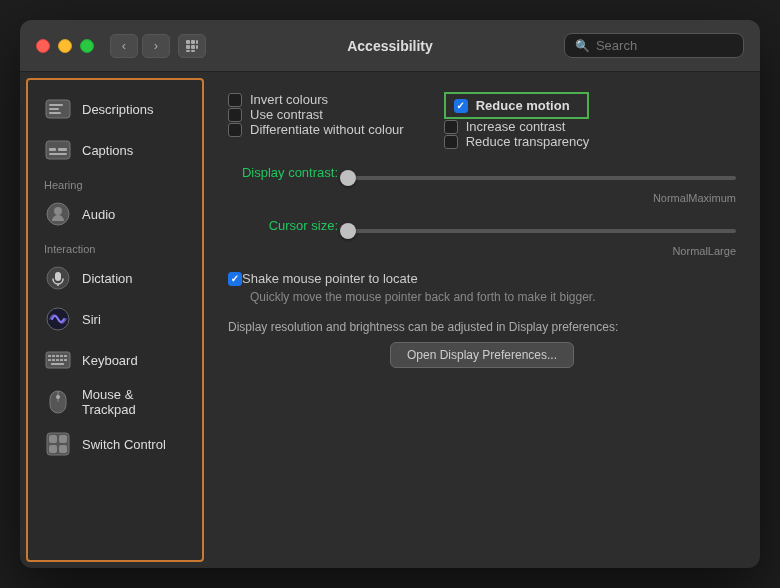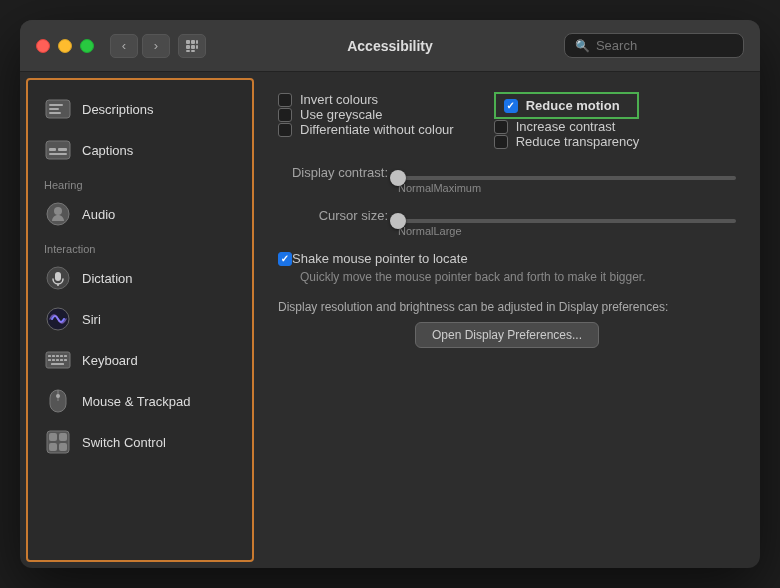--- a/index.html
+++ b/index.html
@@ -107,21 +107,21 @@
     }
     .search-icon { color: #888; font-size: 12px; }
     
     .main-content {
       display: flex;
       flex: 1;
       overflow: hidden;
     }
     
     .sidebar {
-      width: 228px;
+      width: 178px;
       background: #2a2a2a;
       border-right: 1px solid #222;
       padding: 8px 0;
       overflow-y: auto;
       flex-shrink: 0;
       border: 2px solid #c97a30;
       border-radius: 4px;
       margin: 6px 0 6px 6px;
     }
     .sidebar-item {
@@ -202,21 +202,21 @@
       gap: 8px;
       border: 2px solid #4caf50;
       border-radius: 0;
       padding: 4px 8px;
     }
     
     .slider-section {
       margin-bottom: 14px;
     }
     .slider-label {
-      color: #a3a3a3;
+      color: #22c55e;
       font-size: 13px;
       text-align: right;
       min-width: 110px;
     }
     .slider-track {
       position: relative;
       height: 4px;
       background: #555;
       border-radius: 2px;
       flex: 1;
@@ -229,24 +229,24 @@
       transform: translate(-50%, -50%);
       width: 16px;
       height: 16px;
       background: #c0c0c0;
       border-radius: 50%;
       box-shadow: 0 1px 3px rgba(0,0,0,0.5);
       cursor: pointer;
     }
     .slider-range-labels {
       display: flex;
-      justify-content: flex-start;
+      justify-content: flex-end;
       color: #888;
       font-size: 11px;
-      margin-top: 2px;
+      margin-top: 12px;
       padding: 0 0 0 120px;
     }
     .slider-container {
       display: flex;
       align-items: center;
       gap: 10px;
     }
     .slider-wrapper {
       flex: 1;
     }
@@ -467,21 +467,21 @@
 
       <div class="options-group">
 
         <div class="options-col">
           <div class="checkbox-row">
             <div class="checkbox"></div>
             <span>Invert colours</span>
           </div>
           <div class="checkbox-row">
             <div class="checkbox"></div>
-            <span>Use greyscale</span>
+            <span>Use contrast</span>
           </div>
           <div class="checkbox-row">
             <div class="checkbox"></div>
             <span>Differentiate without colour</span>
           </div>
         </div>
 
         <div class="options-col">
           <div class="reduce-motion-wrapper">
             <div class="checkbox checked"></div>

